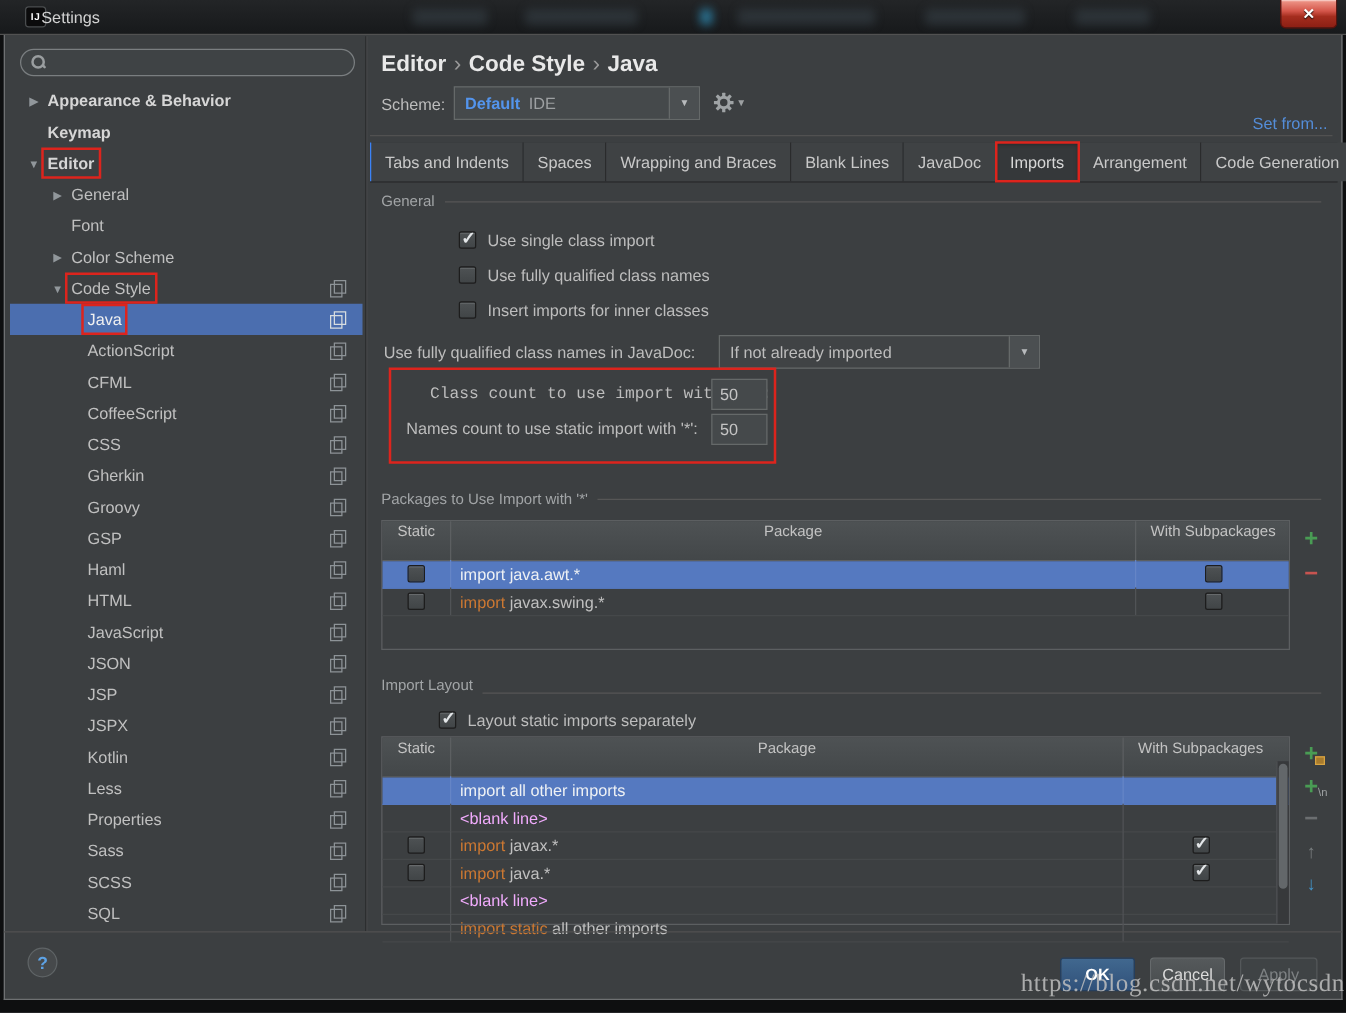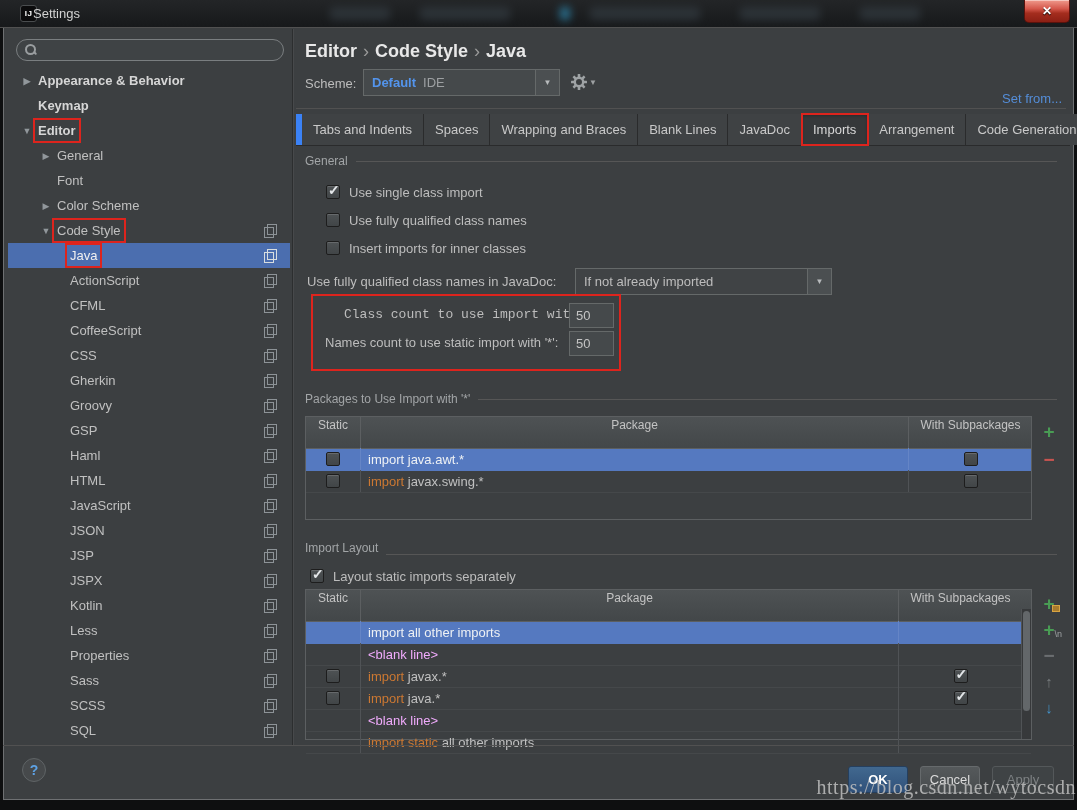--- a/index.html
+++ b/index.html
@@ -63,32 +63,32 @@
   .combo-arrow { font-size:8px; color:#b8bbbd; }
   .gear-btn { position:absolute; left:571px; top:74px; display:flex; align-items:center; gap:2px; cursor:pointer; }
   .gear-caret { font-size:8px; color:#9da0a2; }
   .set-from { position:absolute; right:15px; top:91px; color:#548dd8; cursor:pointer; }
   .hsep { position:absolute; left:296px; top:108px; width:770px; height:1px; background:#515151; }
   
   .tabbar { position:absolute; left:296px; top:114px; width:774px; height:32px;
     background:#333537; border-bottom:1px solid #2a2b2c; display:flex; align-items:stretch; }
   .tab { padding:0 11px; line-height:31px; background:#3f4244; border-right:1px solid #2a2b2c;
     color:#c9c9c9; cursor:pointer; white-space:nowrap; }
-  .tab:first-child { border-left:6px solid #3b82f6; }
+  .tab:first-child { border-left:1px solid #3b82f6; }
   .tab.selected { background:#35383a; color:#d7d7d7; box-shadow:inset 0 2px 3px rgba(0,0,0,.25); }
   .annotated-tab { outline:2px solid #dd241d; outline-offset:-1px; position:relative; z-index:5; }
   
   .section-title { position:absolute; display:flex; align-items:center; color:#a2a5a7; font-size:12px; }
   .section-title .line { height:1px; background:#565656; flex:1; margin-left:8px; }
   
   .cb { position:relative; width:14px; height:14px; flex:none;
     background:linear-gradient(#4e5254,#414547); border:1px solid #1d1d1d; border-radius:2px;
     box-shadow:inset 0 1px 0 rgba(255,255,255,.14); cursor:pointer; }
   .cb.checked::after { content:"✓"; position:absolute; left:1px; top:-4px; font-size:14px; font-weight:bold; color:#e4e7e9; }
-  .check-row { display:flex; align-items:center; height:28px; gap:9px; }
+  .check-row { display:flex; align-items:center; height:28px; gap:9px;margin-left:41px; }
   .check-label { color:#bdbdbd; }
   
   .javadoc-label { position:absolute; left:307px; top:274px; }
   .javadoc-combo { position:absolute; left:575px; top:268px; width:257px; height:27px; padding-left:8px; background:#404345; }
   .count-label { position:absolute; color:#bdbdbd; }
   .num-field { position:absolute; width:45px; height:25px; background:#45494b; border:1px solid #656969;
     color:#c4c4c4; font-size:13px; padding-left:6px; font-family:"Liberation Sans", sans-serif; }
   .annotation-box { position:absolute; border:2px solid #dd241d; pointer-events:none; z-index:20; }
   .annotated { outline:2px solid #dd241d; outline-offset:3px; }
   

